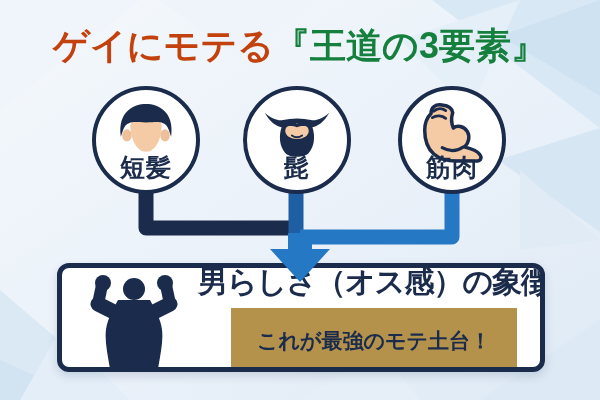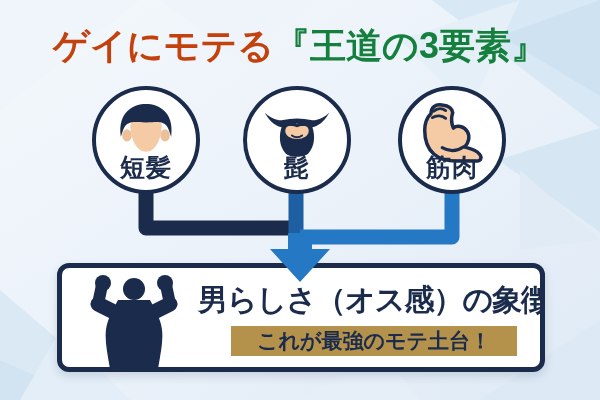--- a/index.html
+++ b/index.html
@@ -42,21 +42,21 @@
   .silhouette{position:absolute;left:8px;bottom:-2px;width:128px;height:96px;}
   .result-content{
     position:absolute;left:130px;top:0;right:0;height:100%;
     display:flex;flex-direction:column;align-items:center;justify-content:center;gap:5px;margin-left:16px;
   }
   .result-heading{
     font-size:30px;font-weight:900;color:#1a2b4c;letter-spacing:-1px;white-space:nowrap;
   }
   .result-banner{
     background:#b5924c;color:#1a2b4c;font-size:21px;font-weight:800;
-    padding:1px 26px;white-space:nowrap;letter-spacing:0px;
+    padding:19px 26px;white-space:nowrap;letter-spacing:0px;
   }
 </style>
 </head>
 <body>
 
 <svg class="bg-svg" width="600" height="400" viewBox="0 0 600 400">
   <defs>
     <linearGradient id="bgGrad" x1="0" y1="0" x2="1" y2="1">
       <stop offset="0" stop-color="#f4f8fc"></stop>
       <stop offset="0.55" stop-color="#eaf1f9"></stop>

